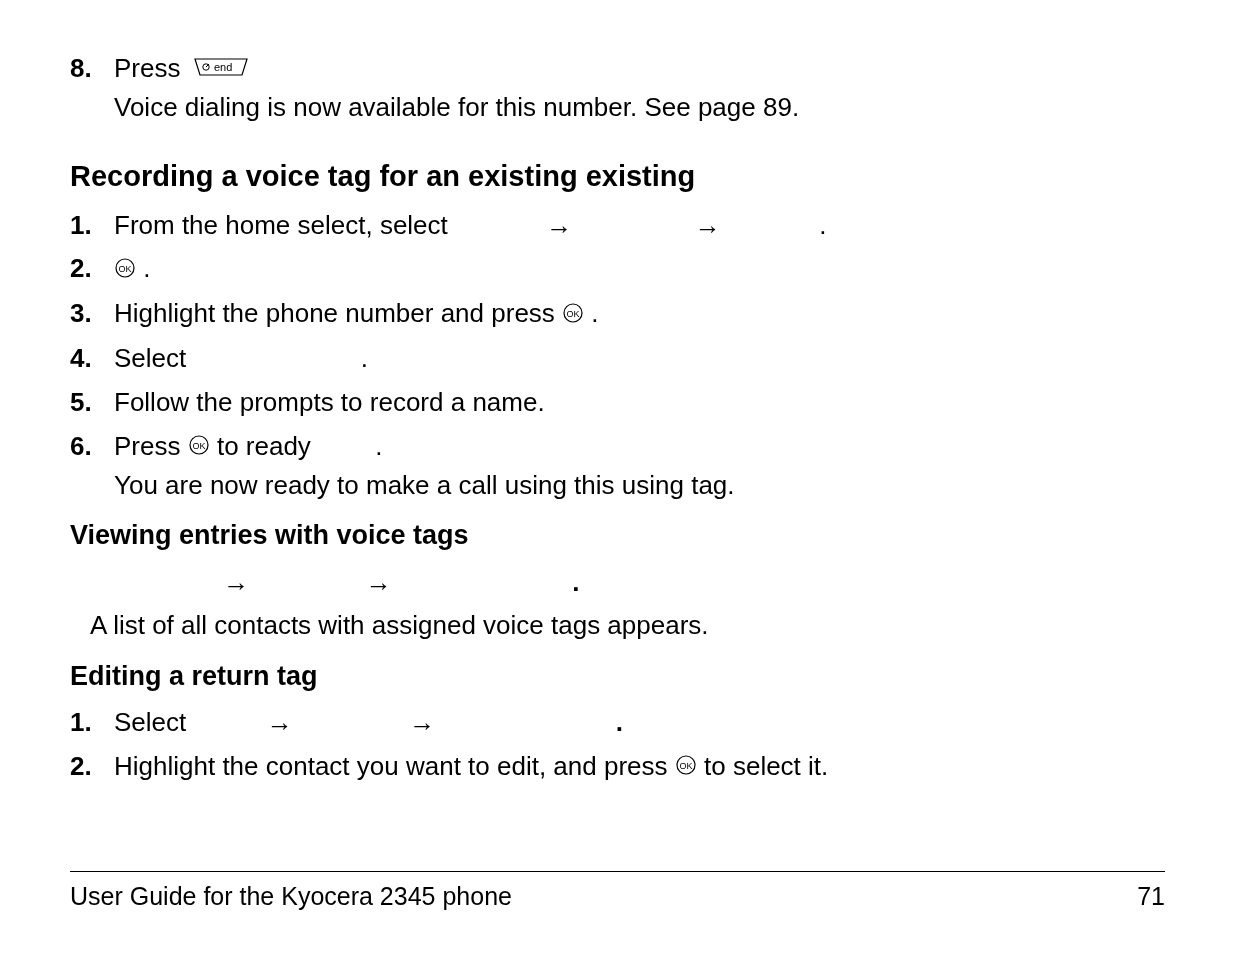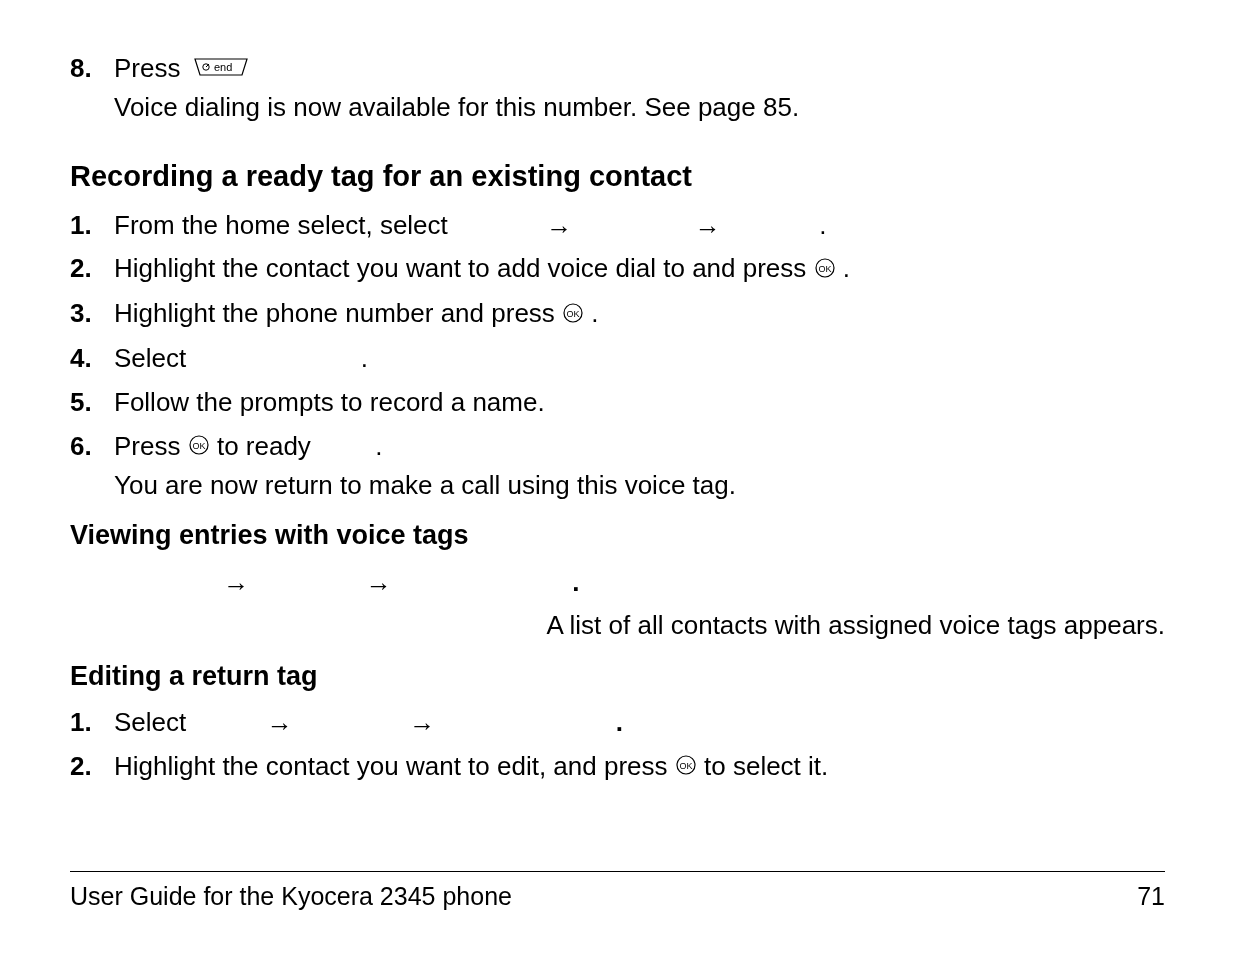--- a/index.html
+++ b/index.html
@@ -62,21 +62,20 @@
     right: 70px;
     border-top: 1px solid #000;
     padding-top: 6px;
     display: flex;
     justify-content: space-between;
     font-size: 25px;
   }
   .indent-block {
     margin-left: 20px;
     margin-top: 6px;
-    text-align: right;
   }
   .nav-line {
     margin-left: 20px;
     margin-top: 4px;
   }
 </style>
 </head>
 <body>
 
 <div class="page">
@@ -86,43 +85,42 @@
     <div class="content">
       <span>Press </span>
       <span class="end-key">
         <svg width="58" height="22" viewBox="0 0 58 22">
           <path d="M 3 3 L 55 3 L 50 19 L 8 19 Z" fill="none" stroke="#000" stroke-width="1.2"></path>
           <circle cx="14" cy="11" r="3.2" fill="none" stroke="#000" stroke-width="1"></circle>
           <line x1="14" y1="11" x2="17" y2="8" stroke="#000" stroke-width="1"></line>
           <text x="22" y="15" font-size="11" font-family="Arial" fill="#000">end</text>
         </svg>
       </span>
-      <div>Voice dialing is now available for this number. See page 85.</div>
-    </div>
-  </div>
-
-  <div class="heading">Recording a ready tag for an existing contact</div>
+      <div>Voice dialing is now available for this number. See page 89.</div>
+    </div>
+  </div>
+
+  <div class="heading">Recording a voice tag for an existing existing</div>
 
   <div class="list-item">
     <div class="num">1.</div>
     <div class="content">
       <span>From the home select, select </span>
       <span style="display:inline-block;width:60px;"></span>
       <span class="arrow">→</span>
       <span style="display:inline-block;width:60px;"></span>
       <span class="arrow">→</span>
       <span style="display:inline-block;width:60px;"></span>
       <span>.</span>
     </div>
   </div>
 
   <div class="list-item">
     <div class="num">2.</div>
     <div class="content">
-      <span>Highlight the contact you want to add voice dial to and press </span>
       <span class="ok-key">
         <svg width="22" height="22" viewBox="0 0 22 22">
           <circle cx="11" cy="11" r="9" fill="none" stroke="#000" stroke-width="1.2"></circle>
           <text x="11" y="14.5" font-size="9" font-family="Arial" text-anchor="middle" fill="#000">OK</text>
         </svg>
       </span>
       <span>.</span>
     </div>
   </div>
 
@@ -162,21 +160,21 @@
       <span>Press </span>
       <span class="ok-key">
         <svg width="22" height="22" viewBox="0 0 22 22">
           <circle cx="11" cy="11" r="9" fill="none" stroke="#000" stroke-width="1.2"></circle>
           <text x="11" y="14.5" font-size="9" font-family="Arial" text-anchor="middle" fill="#000">OK</text>
         </svg>
       </span>
       <span> to ready </span>
       <span style="display:inline-block;width:50px;"></span>
       <span>.</span>
-      <div>You are now return to make a call using this voice tag.</div>
+      <div>You are now ready to make a call using this using tag.</div>
     </div>
   </div>
 
   <div class="subheading">Viewing entries with voice tags</div>
   <div class="nav-line">
     <span style="display:inline-block;width:110px;"></span>
     <span class="arrow" style="padding:0 16px;">→</span>
     <span style="display:inline-block;width:70px;"></span>
     <span class="arrow" style="padding:0 16px;">→</span>
     <span style="display:inline-block;width:150px;"></span>

